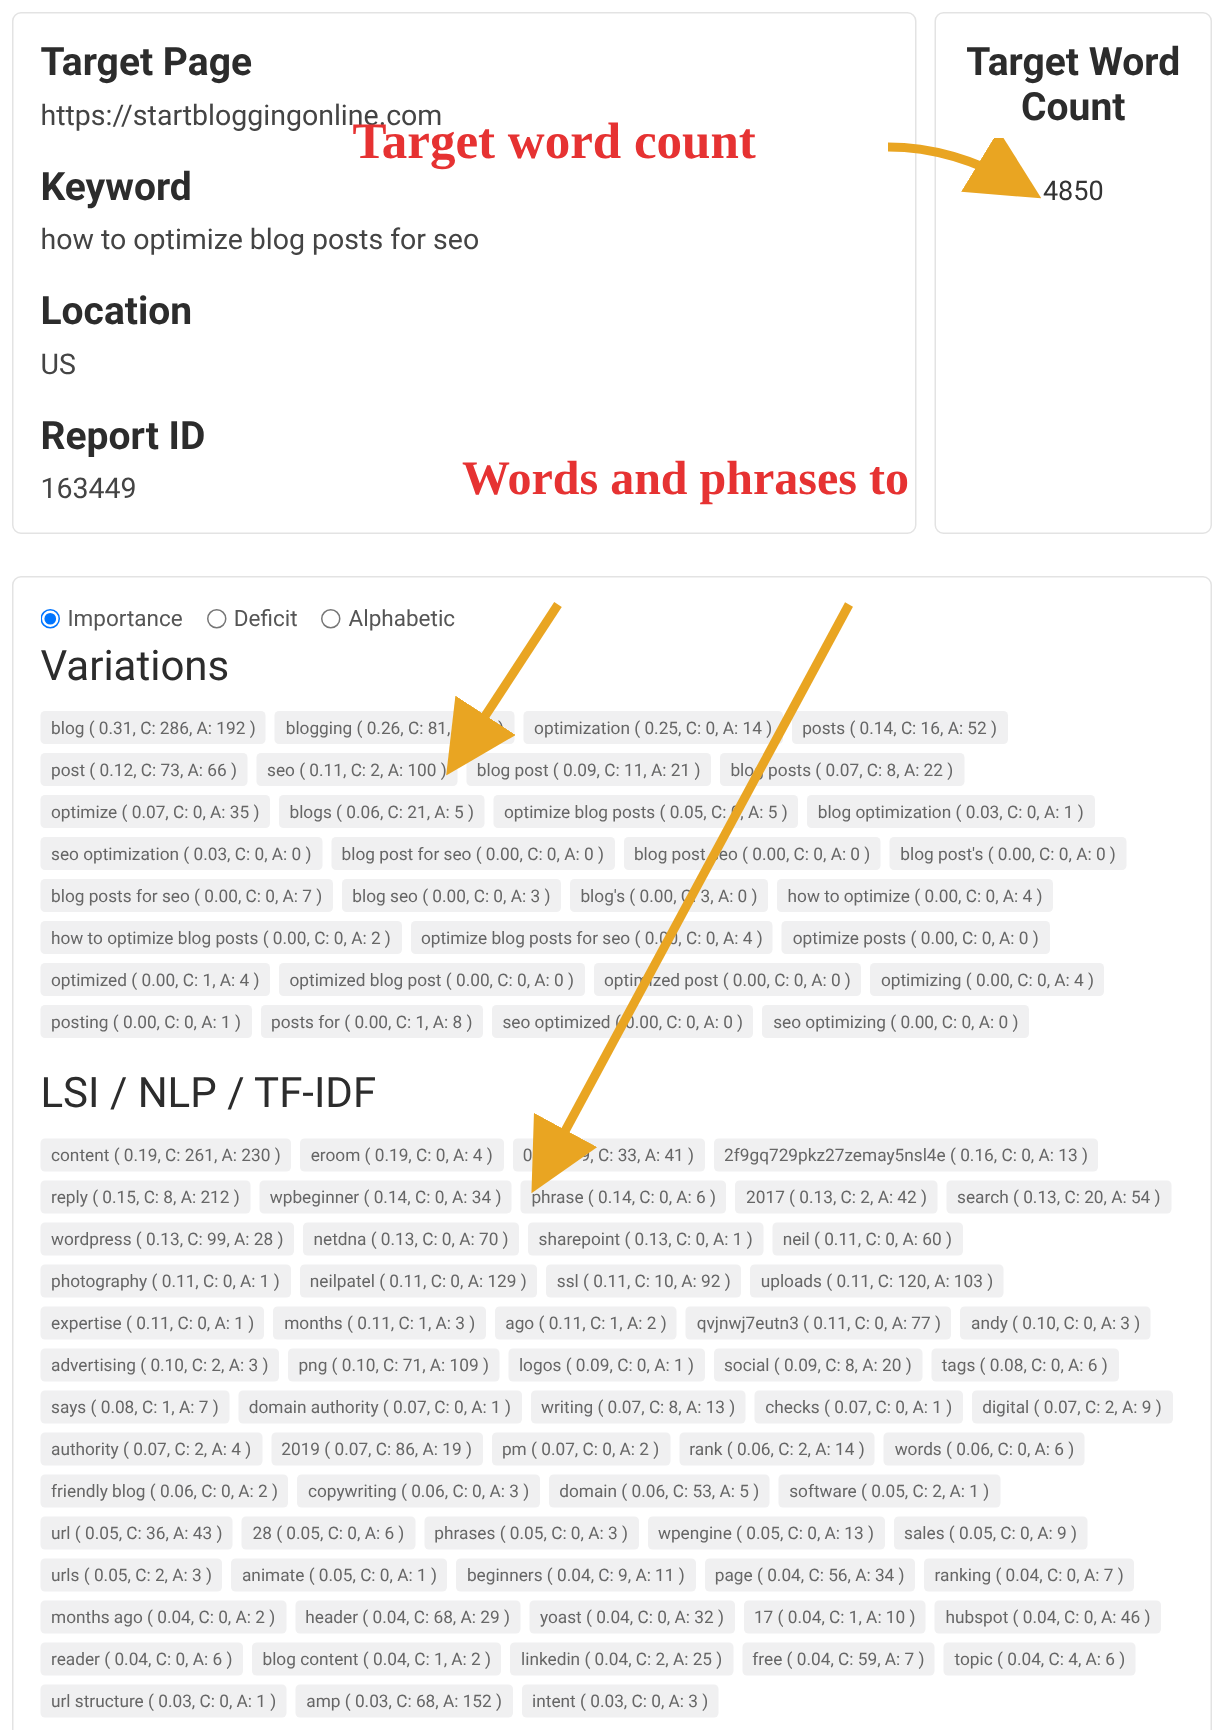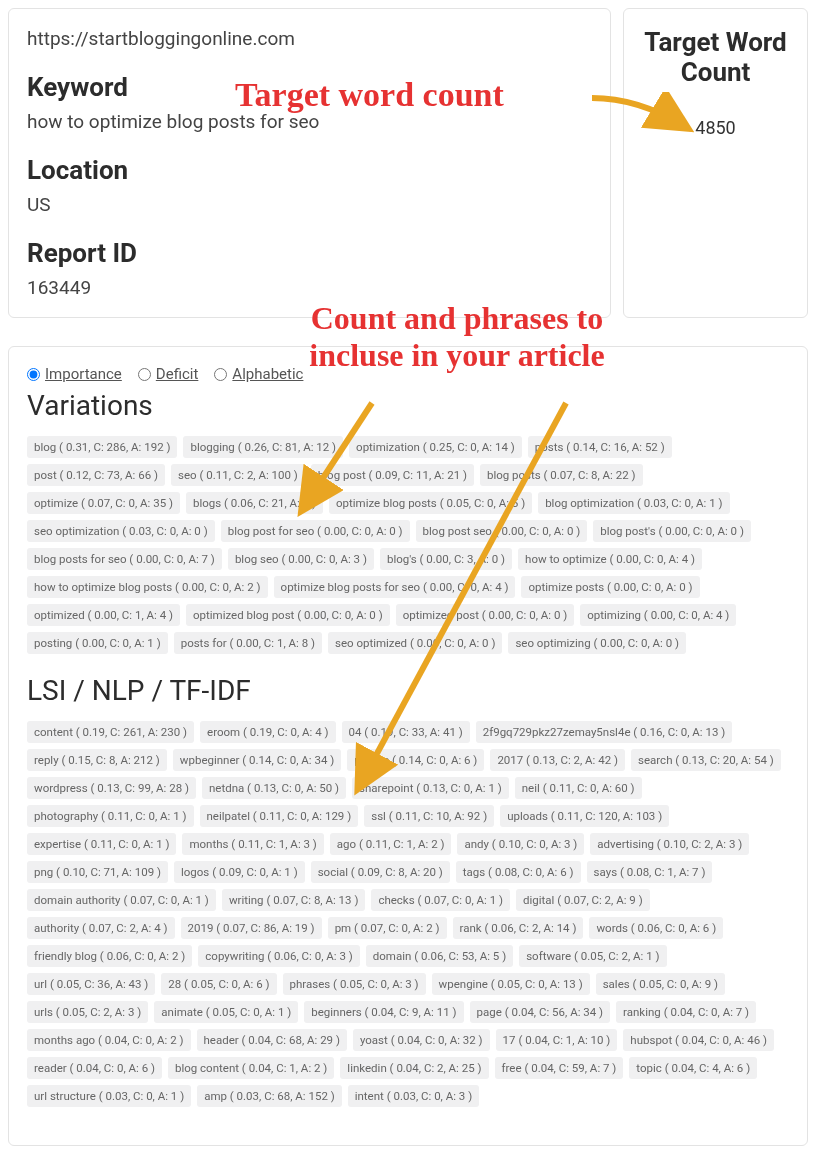--- a/index.html
+++ b/index.html
@@ -11,21 +11,21 @@
     position: relative;
   }
   .layout { display: flex; gap: 12px; padding: 8px; }
   .left-card { flex: 1; border: 1px solid #e3e3e3; border-radius: 6px; padding: 18px; background: #fff; }
   .right-card { width: 185px; border: 1px solid #e3e3e3; border-radius: 6px; padding: 18px; background: #fff; text-align: center; }
   h2.card-title { font-size: 26px; font-weight: 700; color: #2c2c2c; margin-bottom: 8px; }
   h2.card-title.center { text-align: center; }
   .card-text { font-size: 19px; color: #444; margin-bottom: 22px; }
   .word-count { font-size: 18px; color: #333; margin-top: 30px; }
   .panel { border: 1px solid #e3e3e3; border-radius: 6px; padding: 18px; margin: 20px 8px 8px 8px; background: #fff; }
-  .sort-row { display: flex; align-items: center; gap: 16px; margin-bottom: 6px; font-size: 15px; color: #555; text-decoration: underline; }
+  .sort-row { display: flex; align-items: center; gap: 16px; margin-bottom: 6px; font-size: 15px; color: #555; }
   .sort-row label { display: inline-flex; align-items: center; gap: 5px; cursor: pointer; }
   .sort-row input[type="radio"] { cursor: pointer; }
   h2.section-title { font-size: 28px; font-weight: 400; color: #2c2c2c; margin-bottom: 14px; }
   .tag-wrap { display: flex; flex-wrap: wrap; gap: 6px; margin-bottom: 20px; }
   .tag {
     background: #f0f0f1;
     color: #666;
     font-size: 11.5px;
     padding: 4px 7px;
     border-radius: 3px;
@@ -34,20 +34,21 @@
   }
   
   .anno-text { position: absolute; font-family: Georgia, serif; font-weight: 700; color: #e63232; z-index: 50; line-height: 1.15; }
   .anno-arrow { position: absolute; z-index: 49; pointer-events: none; }
 </style>
 </head>
 <body>
 
 <div class="layout">
   <div class="left-card">
+    <h2 class="card-title">Target Page</h2>
     <div class="card-text">https://startbloggingonline.com</div>
 
     <h2 class="card-title">Keyword</h2>
     <div class="card-text">how to optimize blog posts for seo</div>
 
     <h2 class="card-title">Location</h2>
     <div class="card-text">US</div>
 
     <h2 class="card-title">Report ID</h2>
     <div class="card-text" style="margin-bottom:0">163449</div>
@@ -115,30 +116,31 @@
       <span class="tag">content ( 0.19, C: 261, A: 230 )</span>
       <span class="tag">eroom ( 0.19, C: 0, A: 4 )</span>
       <span class="tag">04 ( 0.19, C: 33, A: 41 )</span>
       <span class="tag">2f9gq729pkz27zemay5nsl4e ( 0.16, C: 0, A: 13 )</span>
       <span class="tag">reply ( 0.15, C: 8, A: 212 )</span>
       <span class="tag">wpbeginner ( 0.14, C: 0, A: 34 )</span>
       <span class="tag">phrase ( 0.14, C: 0, A: 6 )</span>
       <span class="tag">2017 ( 0.13, C: 2, A: 42 )</span>
       <span class="tag">search ( 0.13, C: 20, A: 54 )</span>
       <span class="tag">wordpress ( 0.13, C: 99, A: 28 )</span>
-      <span class="tag">netdna ( 0.13, C: 0, A: 50 )</span>
+      <span class="tag">netdna ( 0.13, C: 0, A: 70 )</span>
       <span class="tag">sharepoint ( 0.13, C: 0, A: 1 )</span>
       <span class="tag">neil ( 0.11, C: 0, A: 60 )</span>
       <span class="tag">photography ( 0.11, C: 0, A: 1 )</span>
       <span class="tag">neilpatel ( 0.11, C: 0, A: 129 )</span>
       <span class="tag">ssl ( 0.11, C: 10, A: 92 )</span>
       <span class="tag">uploads ( 0.11, C: 120, A: 103 )</span>
       <span class="tag">expertise ( 0.11, C: 0, A: 1 )</span>
       <span class="tag">months ( 0.11, C: 1, A: 3 )</span>
       <span class="tag">ago ( 0.11, C: 1, A: 2 )</span>
+      <span class="tag">qvjnwj7eutn3 ( 0.11, C: 0, A: 77 )</span>
       <span class="tag">andy ( 0.10, C: 0, A: 3 )</span>
       <span class="tag">advertising ( 0.10, C: 2, A: 3 )</span>
       <span class="tag">png ( 0.10, C: 71, A: 109 )</span>
       <span class="tag">logos ( 0.09, C: 0, A: 1 )</span>
       <span class="tag">social ( 0.09, C: 8, A: 20 )</span>
       <span class="tag">tags ( 0.08, C: 0, A: 6 )</span>
       <span class="tag">says ( 0.08, C: 1, A: 7 )</span>
       <span class="tag">domain authority ( 0.07, C: 0, A: 1 )</span>
       <span class="tag">writing ( 0.07, C: 8, A: 13 )</span>
       <span class="tag">checks ( 0.07, C: 0, A: 1 )</span>
@@ -183,22 +185,21 @@
 <svg class="anno-arrow" style="left:588px; top:92px;" width="106" height="45">
   <defs>
       <marker id="ah1" markerWidth="8" markerHeight="8" refX="6" refY="4" orient="auto">
         <polygon points="0 0, 8 4, 0 8" fill="#e9a522"></polygon>
       </marker>
     </defs>
   <path d="M 4 6 Q 50 6 96 34" stroke="#e9a522" stroke-width="6" fill="none" marker-end="url(#ah1)"></path>
 </svg>
 
 <div class="anno-text" style="left:297px; top:300px; font-size:32px; text-align:center; width:320px;">
-  <div>Count and phrases to</div>
-  <div>incluse in your article</div>
+  <div>Words and phrases to</div>
 </div>
 
 <svg class="anno-arrow" style="left:292px; top:397px;" width="90" height="120">
   <defs>
       <marker id="ah2" markerWidth="8" markerHeight="8" refX="6" refY="4" orient="auto">
         <polygon points="0 0, 8 4, 0 8" fill="#e9a522"></polygon>
       </marker>
     </defs>
   <path d="M 80 6 L 12 110" stroke="#e9a522" stroke-width="6" fill="none" marker-end="url(#ah2)"></path>
 </svg>

